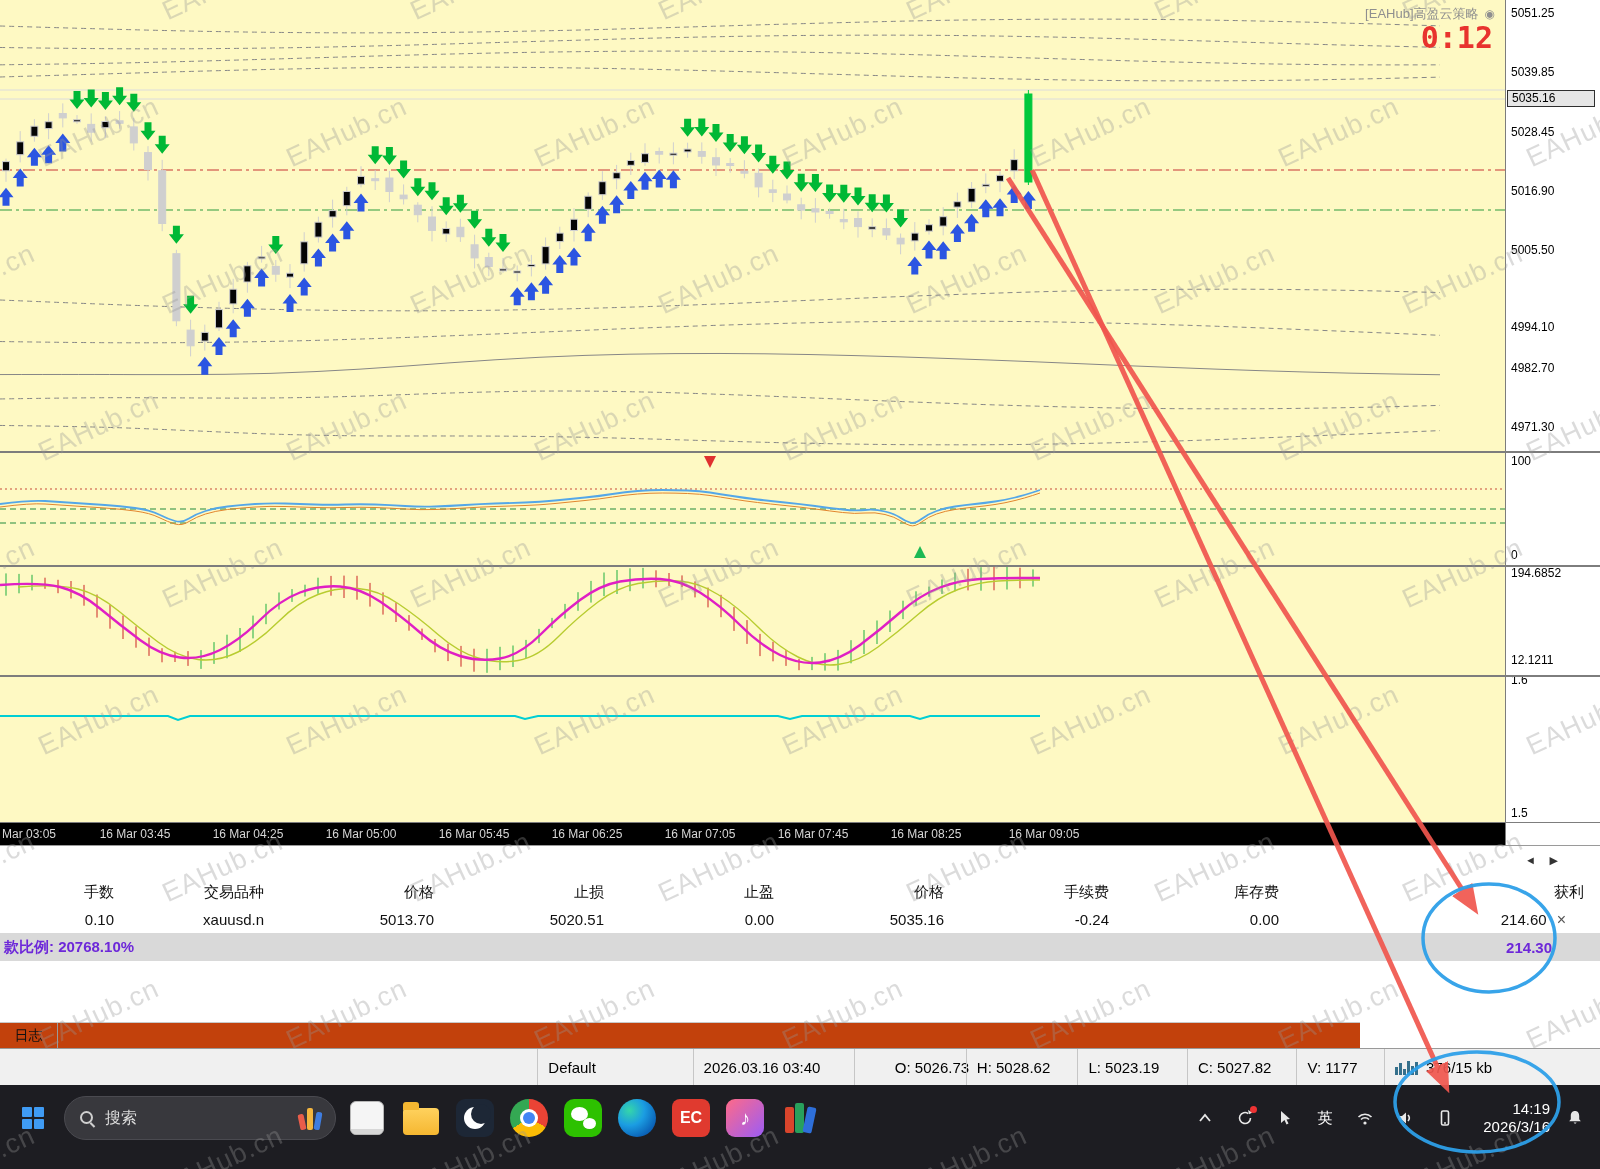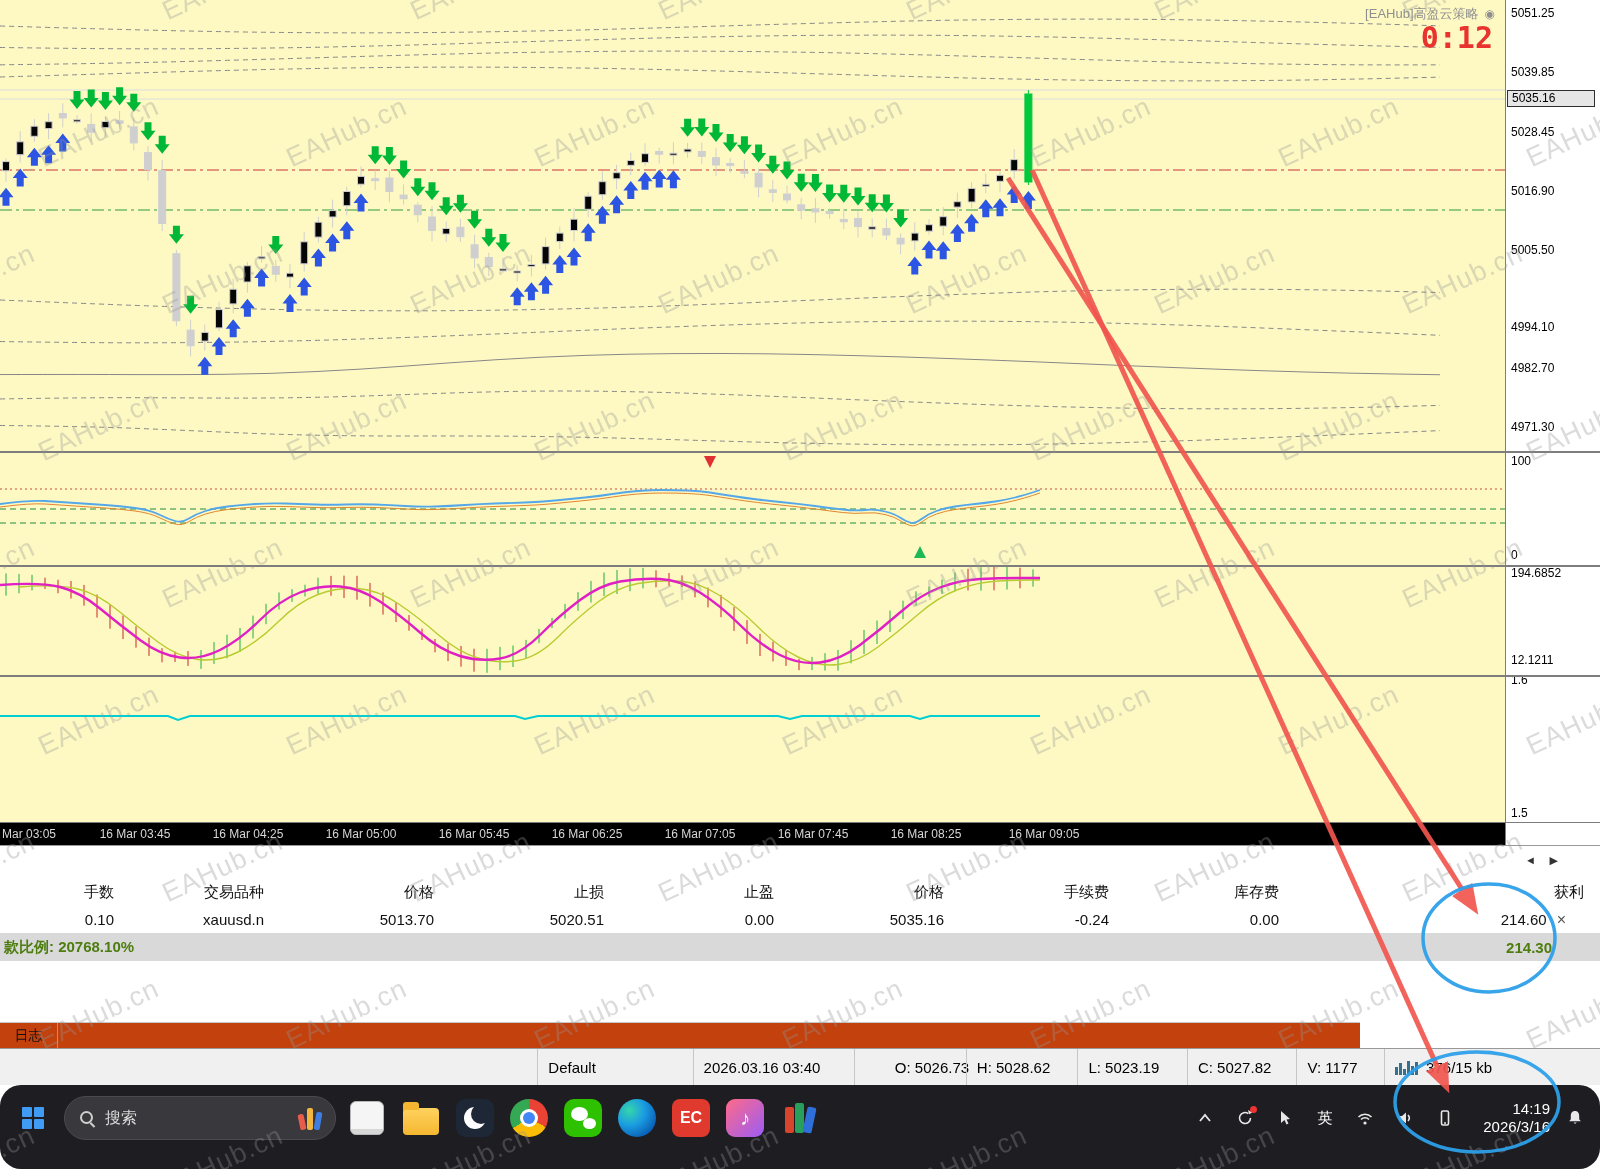--- a/index.html
+++ b/index.html
@@ -28,38 +28,38 @@
   #scroll-strip{position:absolute;top:845px;left:0;width:1600px;height:34px;background:#fff;border-top:1px solid #9a9a9a;z-index:2;}
   .scroll-left{position:absolute;right:64px;top:8px;font-size:11px;color:#333;cursor:pointer;}
   .scroll-right{position:absolute;right:42px;top:8px;font-size:11px;color:#333;cursor:pointer;}
 
   
   #trade-panel{position:absolute;top:879px;left:0;width:1600px;height:143px;background:#fff;z-index:2;}
   .t-row{display:flex;align-items:center;height:27px;font-size:15px;color:#111;}
   .t-cell{text-align:right;padding-right:16px;white-space:nowrap;}
   .t-values .t-cell.last{display:flex;justify-content:flex-end;align-items:center;gap:10px;padding-right:34px;}
   .close-x{color:#555;font-size:16px;cursor:pointer;}
-  .t-balance{height:28px;background:#d9d9d9;font-weight:bold;display:flex;align-items:center;justify-content:space-between;font-size:15px;color:#4d7c0f;}
+  .t-balance{height:28px;background:#d9d9d9;font-weight:bold;display:flex;align-items:center;justify-content:space-between;font-size:15px;color:#6d28d9;}
   .bal-label{padding-left:4px;white-space:nowrap;}
   .bal-value{padding-right:48px;}
 
   
   #log-row{position:absolute;top:1022px;left:0;width:1360px;height:26px;background:#c2410c;border-top:1px solid #c8c8c8;display:flex;z-index:2;}
   .log-tab{width:58px;text-align:center;font-size:14px;line-height:25px;border-right:1px solid #9a9a9a;color:#111;cursor:pointer;}
 
   
   #status-bar{position:absolute;top:1048px;left:0;width:1600px;height:37px;background:#f0f0f0;border-top:1px solid #999;display:flex;align-items:stretch;font-size:15px;color:#000;z-index:2;}
   .s-cell{display:flex;align-items:center;padding:0 10px;border-left:1px solid #c6c6c6;white-space:nowrap;}
   .s-cell.first{border-left:none;}
   .s-cell.traffic{margin-left:auto;margin-right:98px;gap:8px;}
   .bars-icon{display:inline-flex;align-items:flex-end;gap:1px;height:15px;}
   .bars-icon i{width:3px;background:#35708c;display:block;}
 
   
-  #taskbar{position:absolute;top:1085px;left:0;width:1600px;height:84px;background:#1d1d22;display:flex;align-items:center;padding-bottom:18px;z-index:2;border-radius:21px;}
+  #taskbar{position:absolute;top:1085px;left:0;width:1600px;height:84px;background:#1d1d22;display:flex;align-items:center;padding-bottom:18px;z-index:2;}
   .tb-left{display:flex;align-items:center;gap:8px;padding-left:10px;}
   .tb-btn{width:46px;height:46px;border-radius:8px;display:flex;align-items:center;justify-content:center;cursor:pointer;}
   .win-logo{display:grid;grid-template-columns:10px 10px;grid-template-rows:10px 10px;gap:2px;}
   .win-logo i{background:#3f9bf4;border-radius:1px;}
   .search-pill{width:272px;height:44px;border-radius:22px;background:#38383d;border:1px solid #4a4a50;display:flex;align-items:center;gap:10px;padding:0 14px;cursor:pointer;}
   .mag{width:16px;height:16px;position:relative;display:inline-block;}
   .mag:before{content:"";position:absolute;left:1px;top:1px;width:9px;height:9px;border:2px solid #cfcfcf;border-radius:50%;}
   .mag:after{content:"";position:absolute;left:12px;top:12px;width:6px;height:2px;background:#cfcfcf;transform:rotate(45deg);transform-origin:0 0;}
   .search-text{color:#dcdcdc;font-size:16px;}
   .pill-art{margin-left:auto;display:flex;gap:2px;align-items:flex-end;height:24px;}

